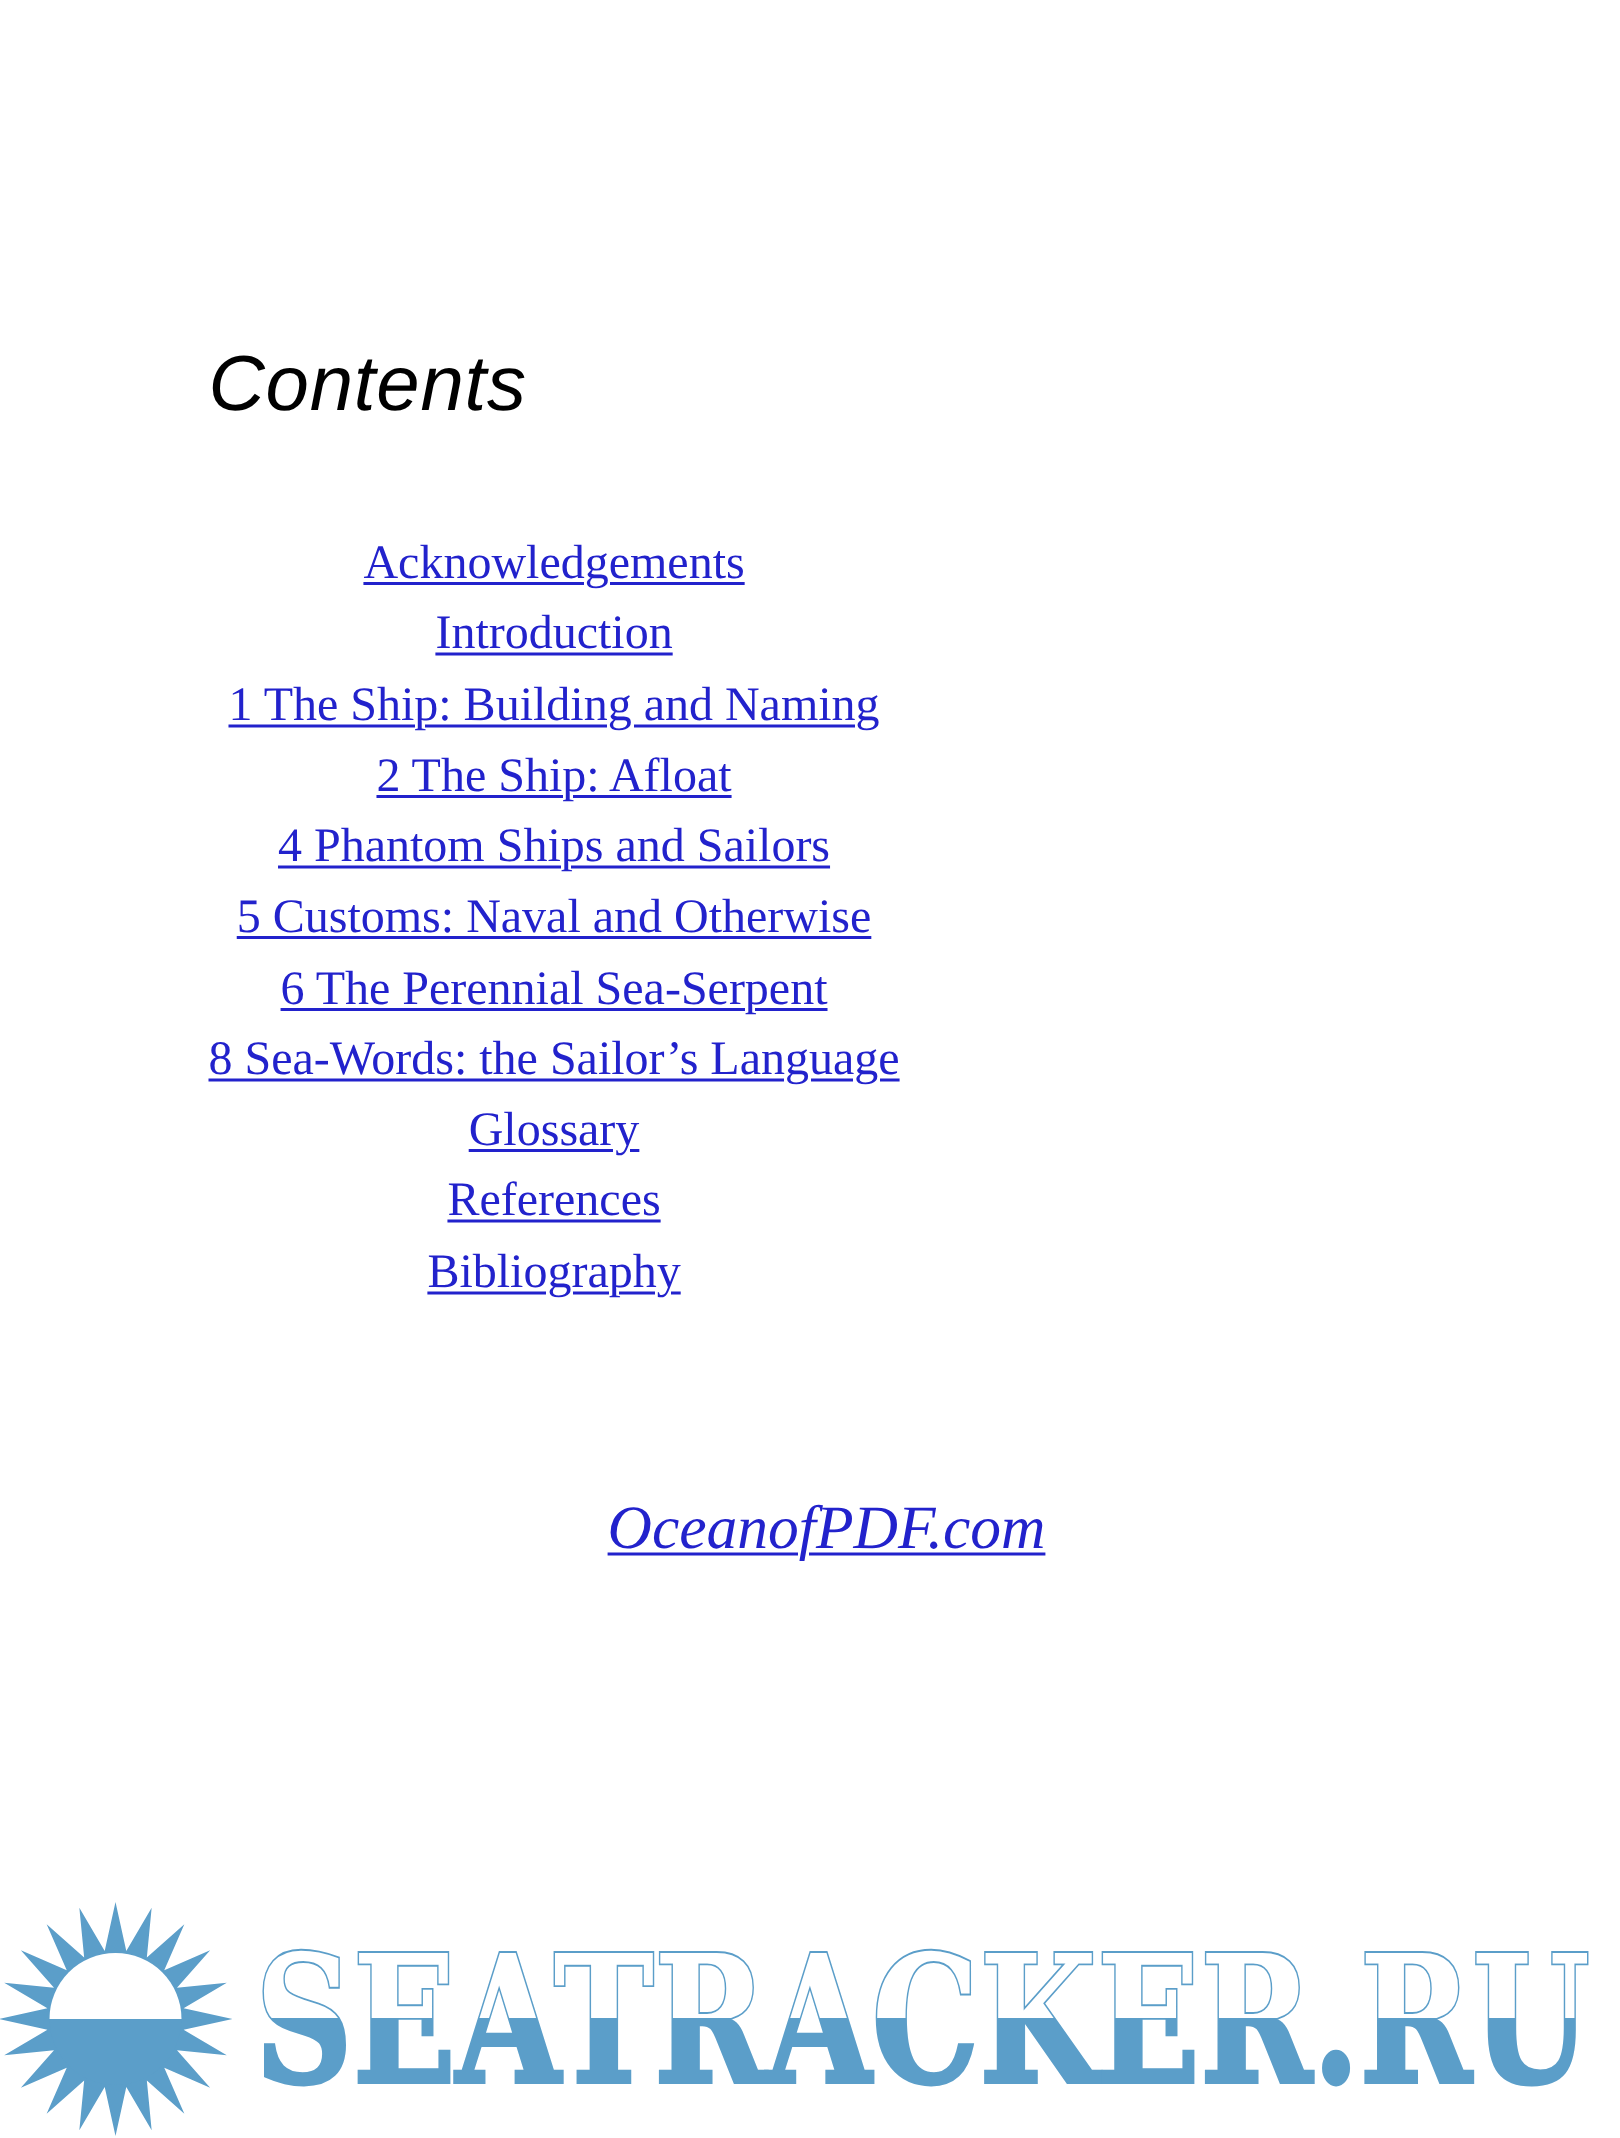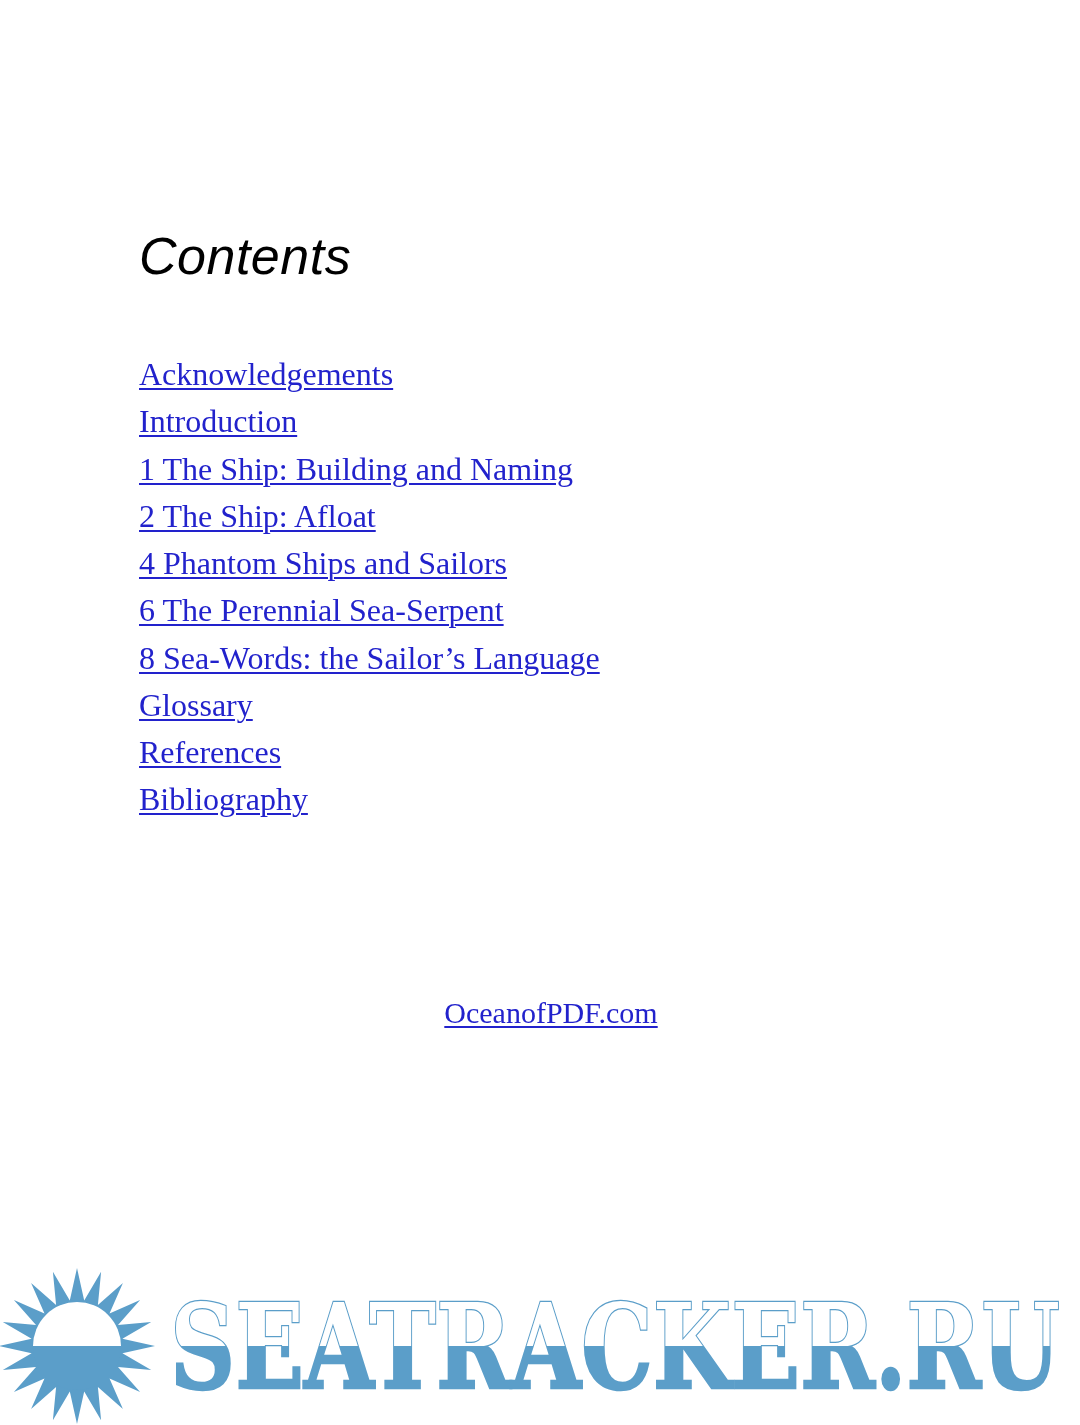--- a/index.html
+++ b/index.html
@@ -6,20 +6,21 @@
   body {
     width: 1080px; height: 1425px;
     overflow: hidden;
     background: #ffffff;
     font-family: "Liberation Serif", serif;
   }
   .page {
     position: relative;
     width: 1080px; height: 1425px;
     background: var(--page-bg, #ffffff);
+    text-align: center;
   }
   .title {
     position: absolute;
     left: 139px; top: 230px;
     margin: 0;
     font-family: "Liberation Sans", sans-serif;
     font-style: italic;
     font-weight: 400;
     font-size: 52px;
     line-height: 1;
@@ -43,21 +44,22 @@
     text-underline-offset: 3px;
   }
   .ocean-wrap {
     position: absolute;
     left: 551px; top: 998px;
     transform: translateX(-50%);
     line-height: 1;
   }
   a.ocean-link {
     font-family: "Liberation Serif", serif;
-    font-size: 30px;
+    font-style: italic;
+    font-size: 41px;
     white-space: nowrap;
   }
   .watermark {
     position: absolute;
     left: 0; bottom: 0;
     width: 1080px; height: 165px;
   }
   .watermark svg { display: block; }
   .wm-fill { fill: var(--wm-blue, #5B9EC9); }
   .wm-white { fill: #ffffff; }
@@ -78,20 +80,21 @@
 
   <h1 class="title">Contents</h1>
 
   <nav class="toc">
     <ul>
         <li><a href="#" class="toc-link">Acknowledgements</a></li>
         <li><a href="#" class="toc-link">Introduction</a></li>
         <li><a href="#" class="toc-link">1 The Ship: Building and Naming</a></li>
         <li><a href="#" class="toc-link">2 The Ship: Afloat</a></li>
         <li><a href="#" class="toc-link">4 Phantom Ships and Sailors</a></li>
+        <li><a href="#" class="toc-link">5 Customs: Naval and Otherwise</a></li>
         <li><a href="#" class="toc-link">6 The Perennial Sea-Serpent</a></li>
         <li><a href="#" class="toc-link">8 Sea-Words: the Sailor’s Language</a></li>
         <li><a href="#" class="toc-link">Glossary</a></li>
         <li><a href="#" class="toc-link">References</a></li>
         <li><a href="#" class="toc-link">Bibliography</a></li>
       </ul>
   </nav>
 
   <div class="ocean-wrap">
     <a href="#" class="ocean-link">OceanofPDF.com</a>

